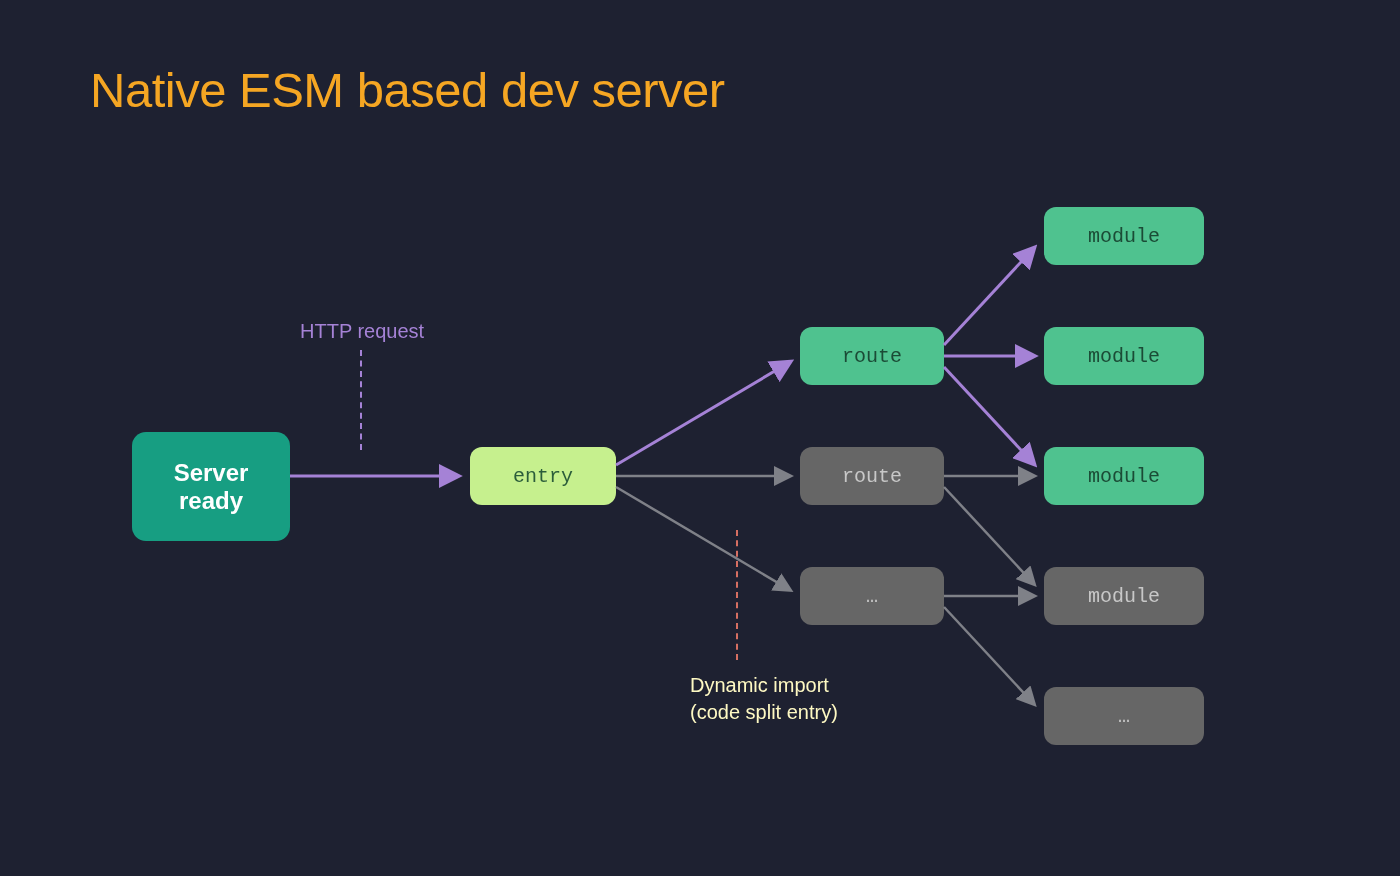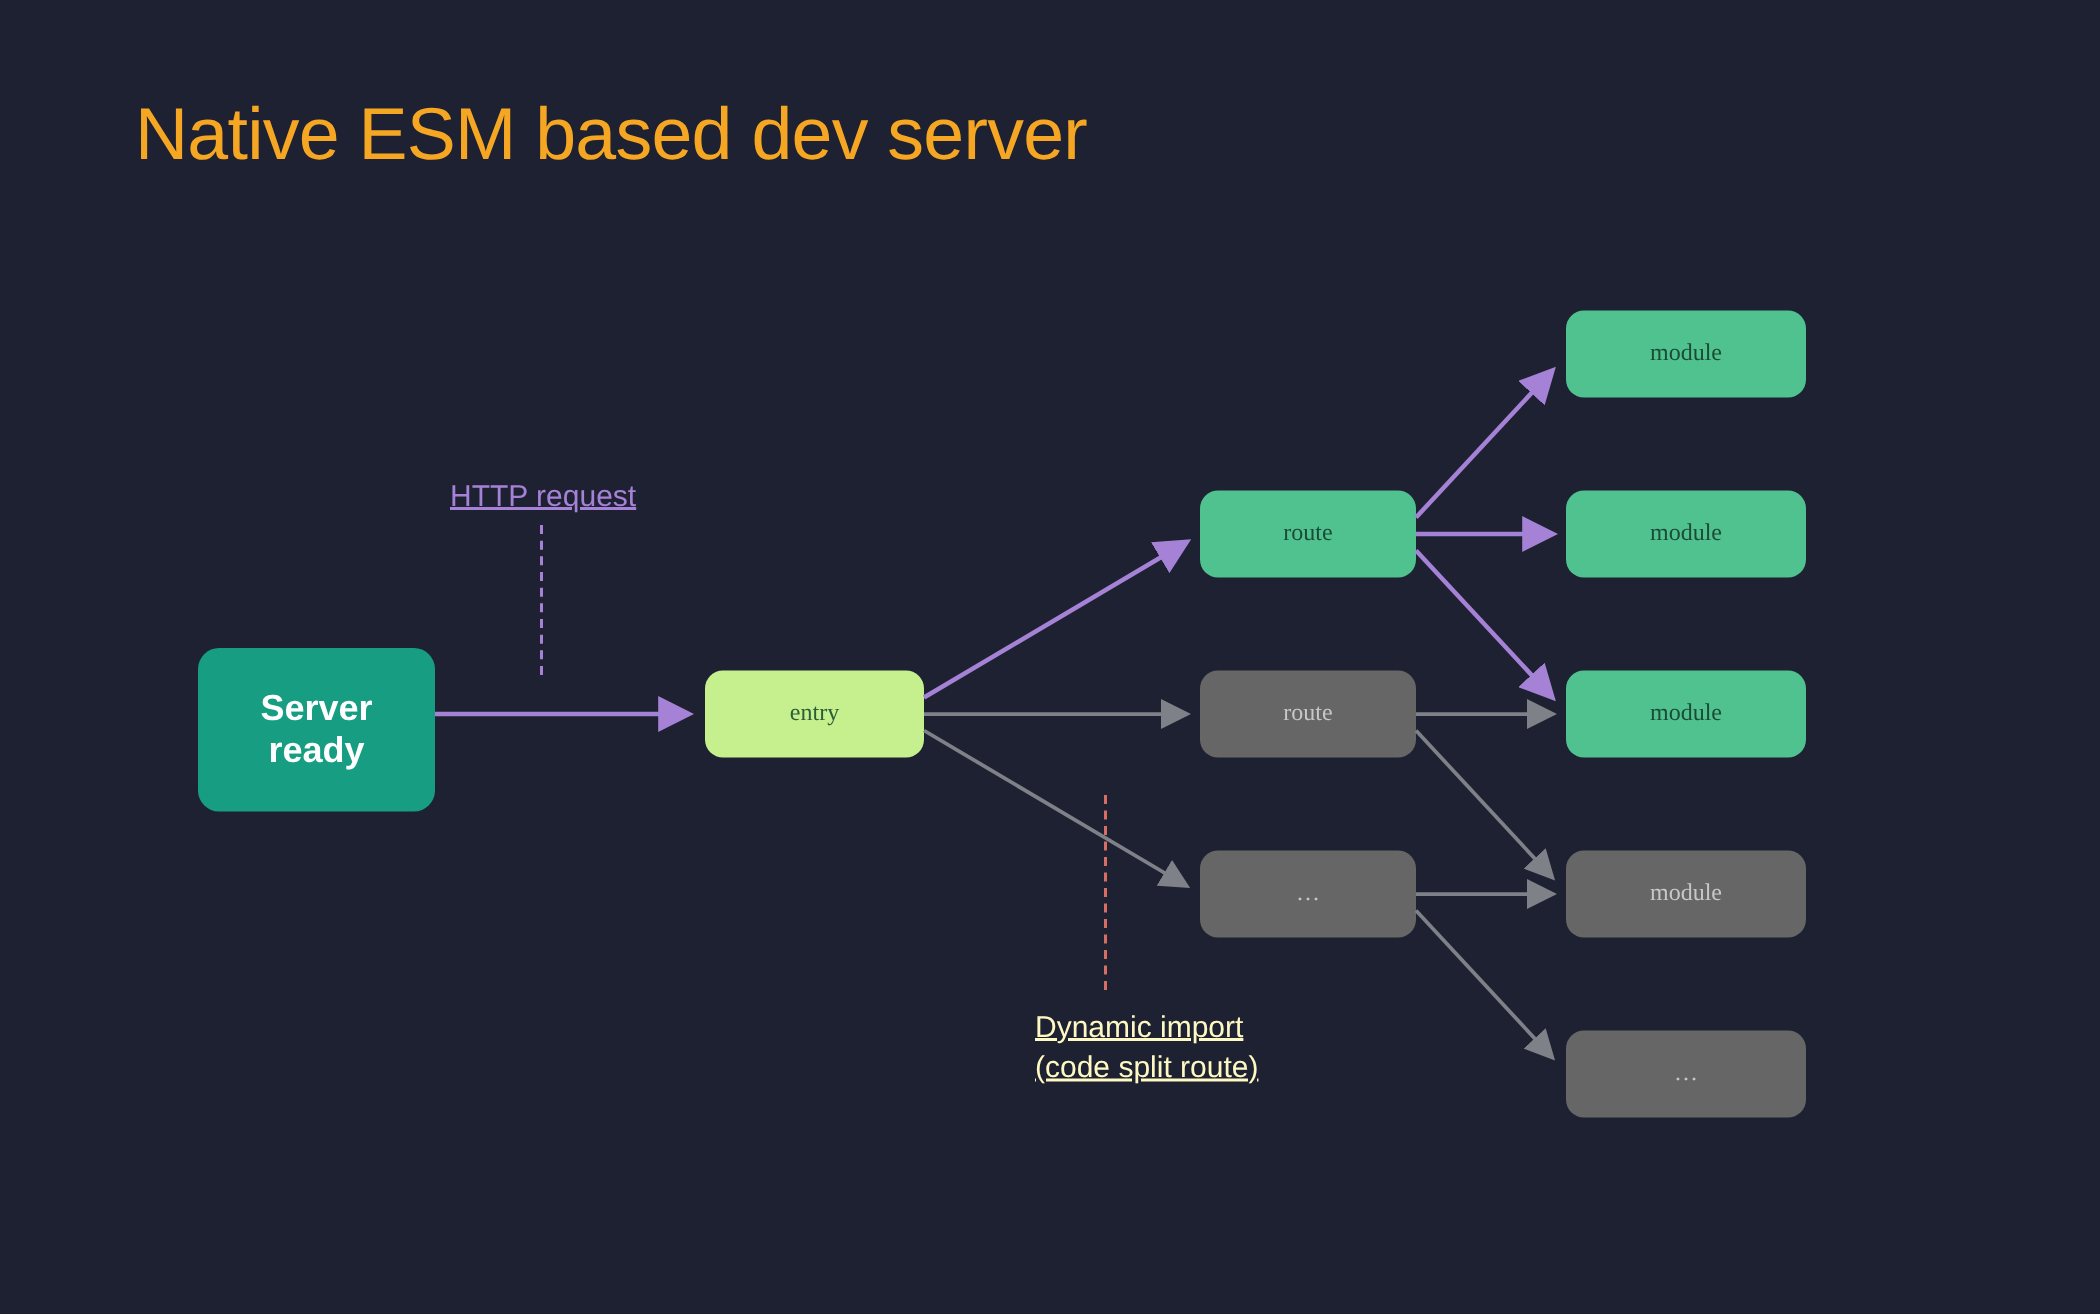--- a/index.html
+++ b/index.html
@@ -19,22 +19,22 @@
     font-size: 49px;
     font-weight: 500;
     letter-spacing: -0.5px;
   }
   .node {
     position: absolute;
     display: flex;
     align-items: center;
     justify-content: center;
     border-radius: 12px;
-    font-family: Liberation Serif, serif;
-    font-size: 16px;
+    font-family: Liberation Mono, monospace;
+    font-size: 20px;
     height: 58px;
   }
   .node.server {
     background: #179e82;
     color: #fff;
     font-family: -apple-system, BlinkMacSystemFont, "Segoe UI", Helvetica, Arial, sans-serif;
     font-weight: 700;
     font-size: 24px;
     line-height: 1.15;
     text-align: center;
@@ -49,21 +49,20 @@
     background: #4fc28f;
     color: #1b4b36;
   }
   .node.grey {
     background: #666666;
     color: #c8c8c8;
   }
   .annot {
     position: absolute;
     font-size: 20px;
-    text-decoration: underline;
   }
   .annot.http { color: #a582d6; }
   .annot.dyn  { color: #fef9c3; line-height: 1.35; margin-left: 34px; }
   .dashline {
     position: absolute;
     border-left: 2px dashed;
   }
   .dashline.http { border-color: #a582d6; }
   .dashline.dyn  { border-color: #d66f62; }
   svg.arrows {
@@ -77,21 +76,21 @@
 <body>
 
 <div class="title">Native ESM based dev server</div>
 
 <div class="annot http" style="top:320px; left:300px;">HTTP request</div>
 <div class="dashline http" style="top:350px; left:360px; height:100px;"></div>
 
 <div class="dashline dyn" style="top:530px; left:736px; height:130px;"></div>
 <div class="annot dyn" style="top:672px; left:656px;">
   <span>Dynamic import</span><br>
-  <span>(code split route)</span>
+  <span>(code split entry)</span>
 </div>
 
 <div class="node server" style="top:432px; left:132px; width:158px;">
   <span style="white-space:pre-line;">Server
 ready</span>
 </div>
 
 <div class="node entry" style="top:447px; left:470px; width:146px;justify-content:center;">
   <span>entry</span>
 </div>

